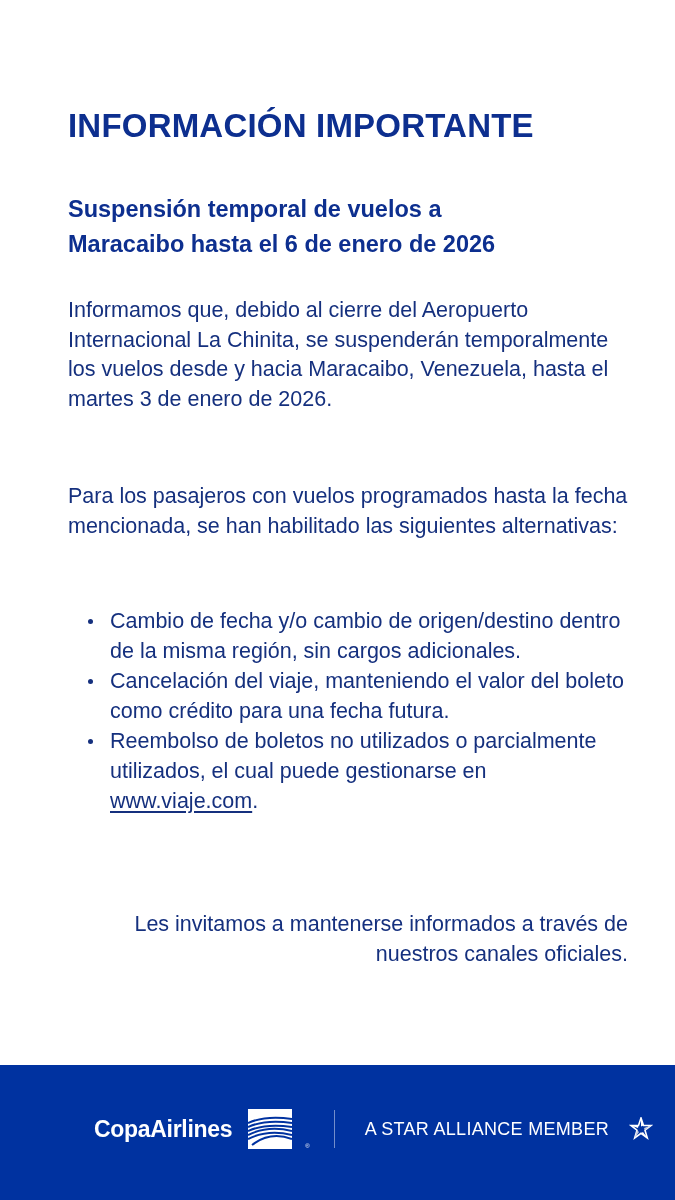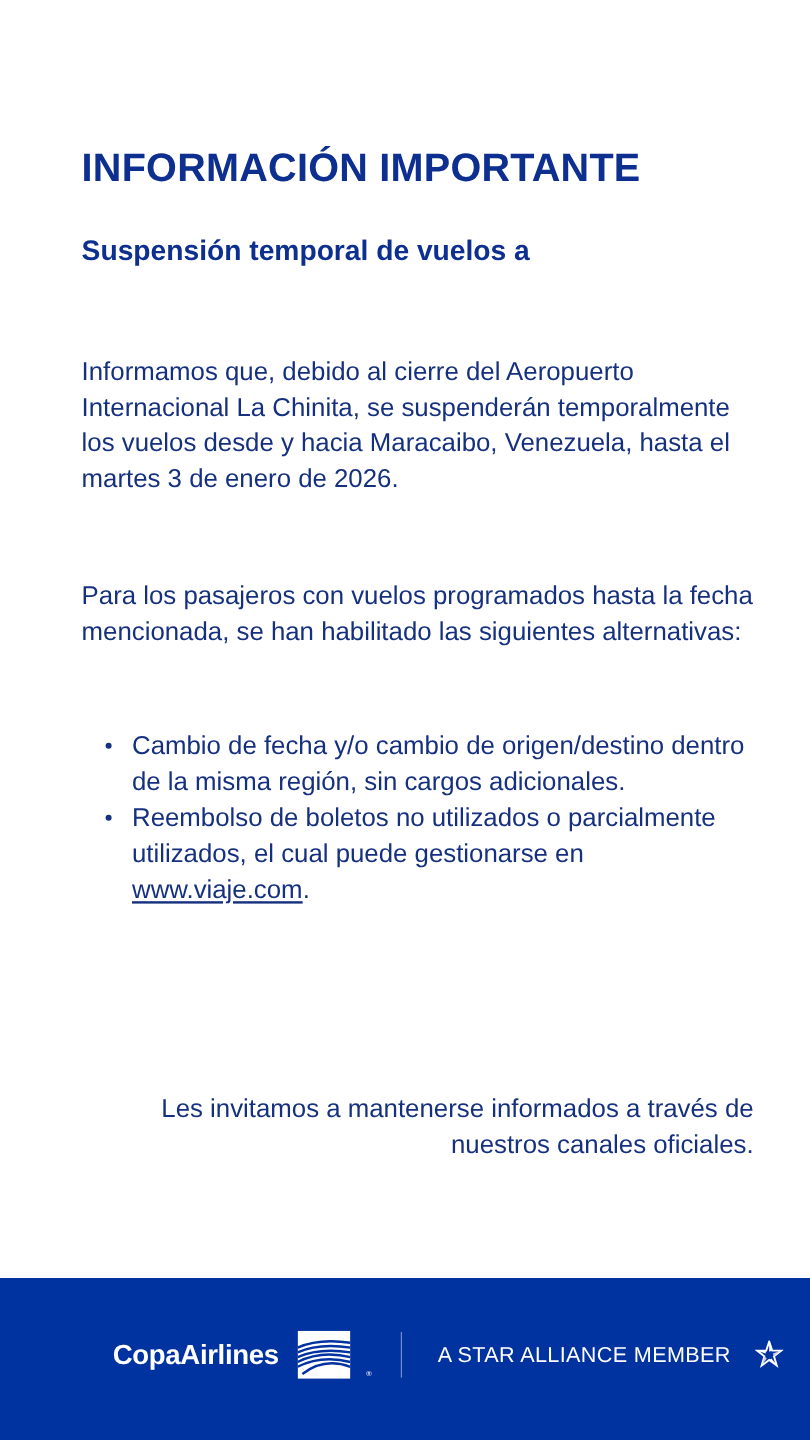--- a/index.html
+++ b/index.html
@@ -16,21 +16,21 @@
       color: #0a2d8a;
     }
     .content {
       position: absolute;
       left: 68px;
       top: 0;
       width: 560px;
     }
     .title {
       position: absolute;
-      top: 121px;
+      top: 107px;
       left: 0;
       margin: 0;
       font-size: 33px;
       font-weight: 700;
       letter-spacing: 0.2px;
       color: #0d2f8f;
       white-space: nowrap;
     }
     .subtitle {
       position: absolute;
@@ -140,30 +140,35 @@
     }
   </style>
 </head>
 <body>
 
 <div class="content">
   <h1 class="title">INFORMACIÓN IMPORTANTE</h1>
 
   <h2 class="subtitle">
     <span>Suspensión temporal de vuelos a</span><br>
+    <span>Maracaibo hasta el 6 de enero de 2026</span>
   </h2>
 
   <p class="para p1">Informamos que, debido al cierre del Aeropuerto Internacional La Chinita, se suspenderán temporalmente los vuelos desde y hacia Maracaibo, Venezuela, hasta el martes 3 de enero de 2026.</p>
 
   <p class="para p2">Para los pasajeros con vuelos programados hasta la fecha mencionada, se han habilitado las siguientes alternativas:</p>
 
   <ul class="bullets">
     <li>
       <span class="dot"></span>
       <span>Cambio de fecha y/o cambio de origen/destino dentro de la misma región, sin cargos adicionales.</span>
+    </li>
+    <li>
+      <span class="dot"></span>
+      <span>Cancelación del viaje, manteniendo el valor del boleto como crédito para una fecha futura.</span>
     </li>
     <li>
       <span class="dot"></span>
       <span>Reembolso de boletos no utilizados o parcialmente utilizados, el cual puede gestionarse en </span><a class="link">www.viaje.com</a><span>.</span>
     </li>
   </ul>
 
   <p class="para p3">Les invitamos a mantenerse informados a través de nuestros canales oficiales.</p>
 </div>
 

